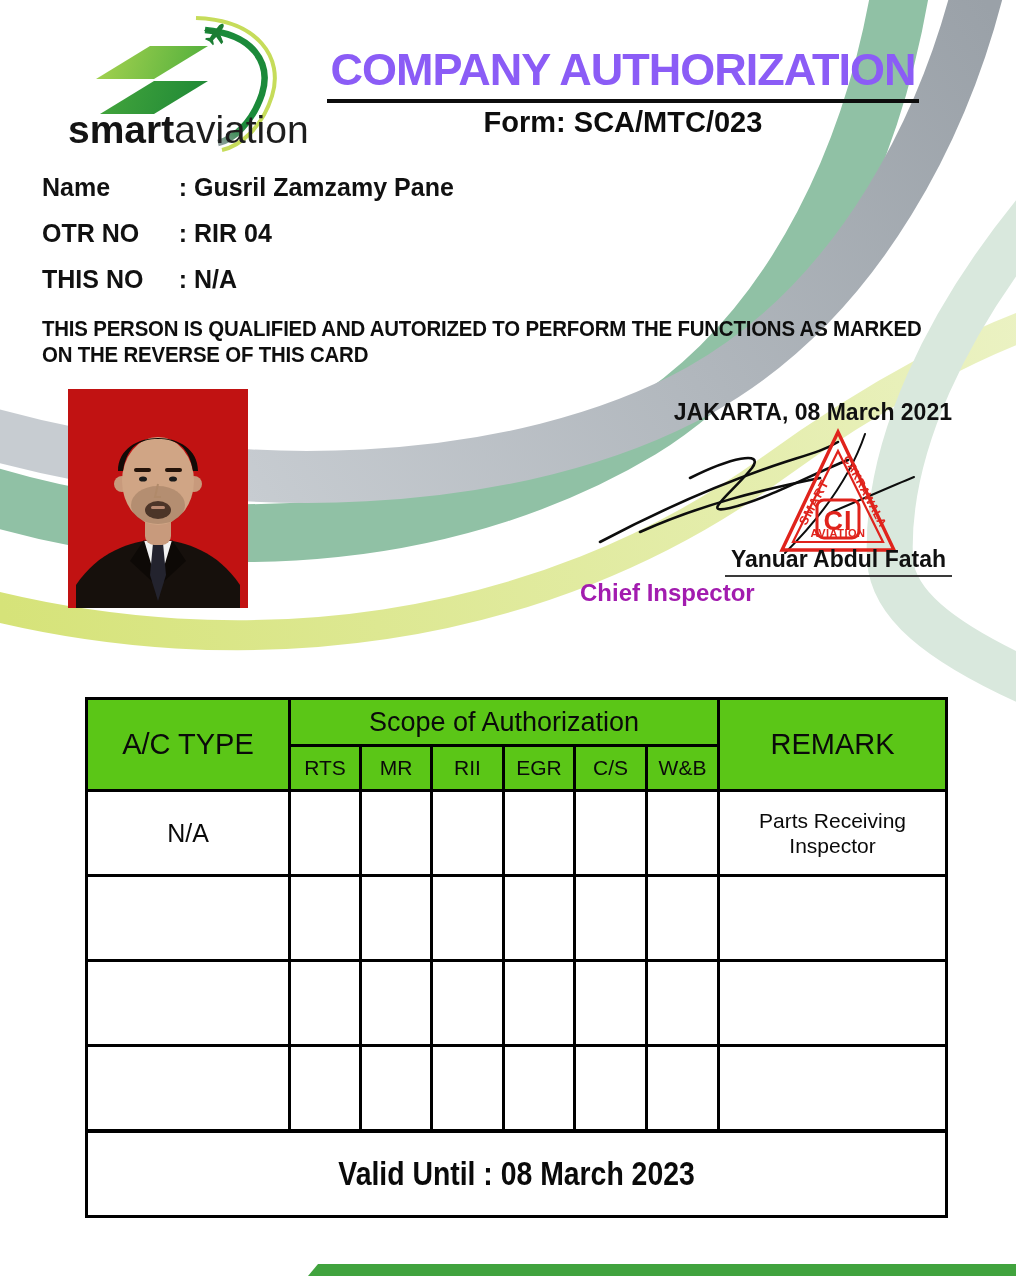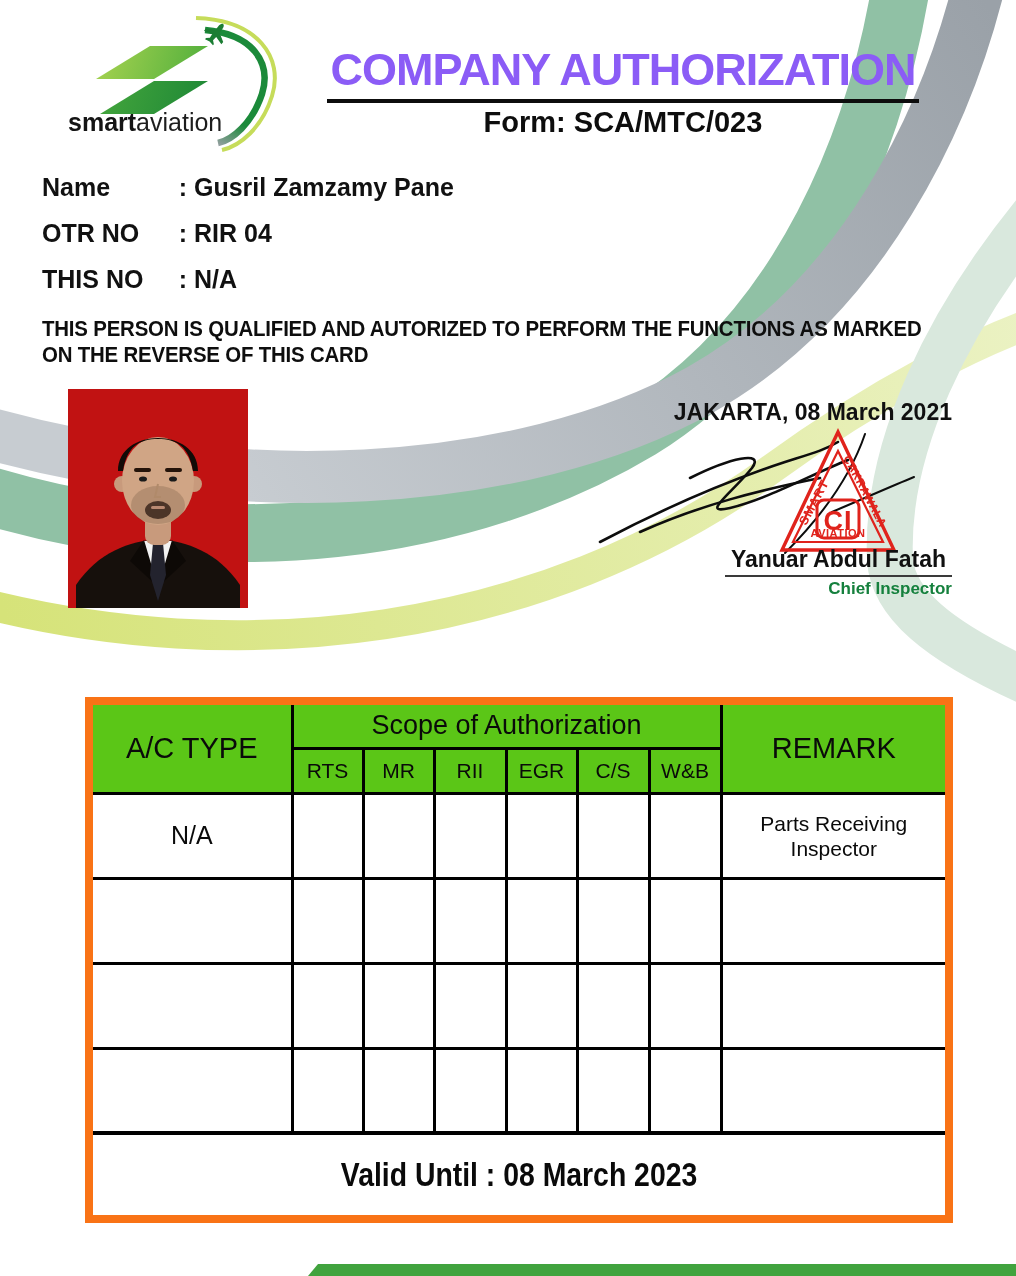--- a/index.html
+++ b/index.html
@@ -3,21 +3,21 @@
 <meta charset="utf-8">
 <style>
   * { margin:0; padding:0; box-sizing:border-box; }
   html,body { width:1016px; }
   body { font-family:"Liberation Sans", sans-serif; background:#ffffff; }
   .page { position:relative; width:1016px; height:1276px; background:#fff; overflow:hidden; }
   .bg-svg { position:absolute; left:0; top:0; z-index:0; }
 
   
   .logo-svg { position:absolute; left:50px; top:5px; z-index:2; }
-  .brand-text { position:absolute; left:68px; top:108px; z-index:3; font-size:25px; color:#141414; letter-spacing:0; }
+  .brand-text { position:absolute; left:68px; top:108px; z-index:3; font-size:39px; color:#141414; letter-spacing:0; }
   .brand-text .b { font-weight:800; }
   .brand-text .l { font-weight:400; color:#1d1d1d; }
 
   
   .title-block { position:absolute; left:320px; top:44px; width:606px; text-align:center; z-index:2; }
   .title-main { display:inline-block; font-size:45px; font-weight:800; letter-spacing:-1px; color:#8b5cf6;
                 border-bottom:4px solid #0d0d0d; padding:0 4px 3px 4px; white-space:nowrap; }
   .title-form { margin-top:3px; font-size:29px; font-weight:700; color:#0d0d0d; }
 
   
@@ -35,29 +35,29 @@
   
   .photo { position:absolute; left:68px; top:389px; width:180px; height:219px; z-index:2; }
 
   
   .issue-date { position:absolute; left:580px; top:399px; width:372px; text-align:right; z-index:3;
                 font-size:23px; font-weight:700; color:#101010; white-space:nowrap; }
   .sig-svg { position:absolute; left:580px; top:420px; z-index:3; }
   .signer-name { position:absolute; left:580px; top:546px; width:372px; text-align:right; z-index:4; }
   .signer-name span { display:inline-block; font-size:23px; font-weight:700; color:#101010;
                       border-bottom:2px solid #3a3a3a; padding:0 6px 2px 6px; white-space:nowrap; }
-  .signer-title { position:absolute; left:580px; top:579px; width:372px; text-align:right; z-index:4;
-                  font-size:17px; font-weight:600; color:#15803d; }
+  .signer-title { position:absolute; left:580px; top:579px; width:372px; text-align:left; z-index:4;
+                  font-size:24px; font-weight:600; color:#a21caf; }
 
   
   .auth-table { position:absolute; left:85px; top:697px; z-index:2; border-collapse:collapse;
                 table-layout:fixed; width:860px; }
   .auth-table td, .auth-table th { border:3px solid #000; text-align:center; vertical-align:middle;
                 color:#0a0a0a; font-weight:400; overflow:hidden; }
-  .auth-table { border:8px solid #f97316; }
+  .auth-table { border:2px solid #f97316; }
   .green { background:#5bc617; }
   .th-big { font-size:29px; }
   .th-scope { font-size:27px; height:47px; }
   .th-sub { font-size:21px; height:45px; }
   .row-body { height:85px; }
   .cell-ac { font-size:25px; }
   .cell-remark { font-size:21px; line-height:25px; padding:0 4px; }
   .row-valid td { height:86px; border-top:4px solid #000; }
   .valid-text { font-size:33px; font-weight:700; transform:scaleX(.86); transform-origin:center; white-space:nowrap; }
 

